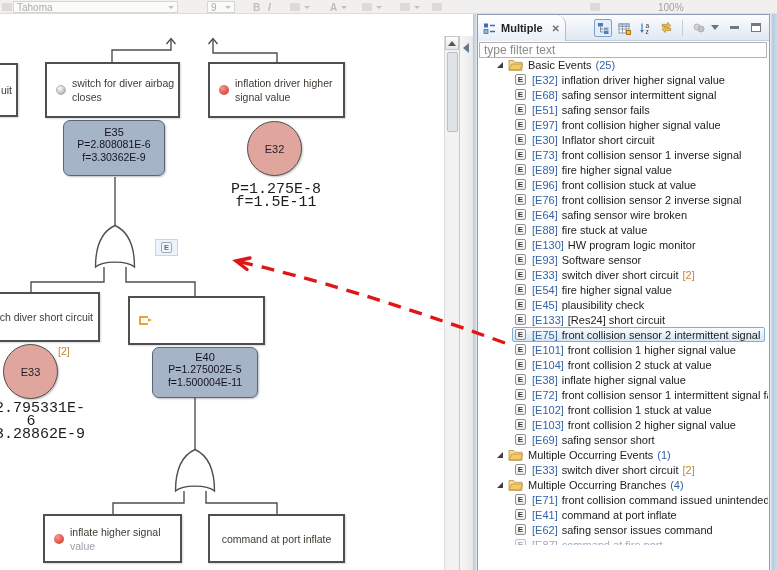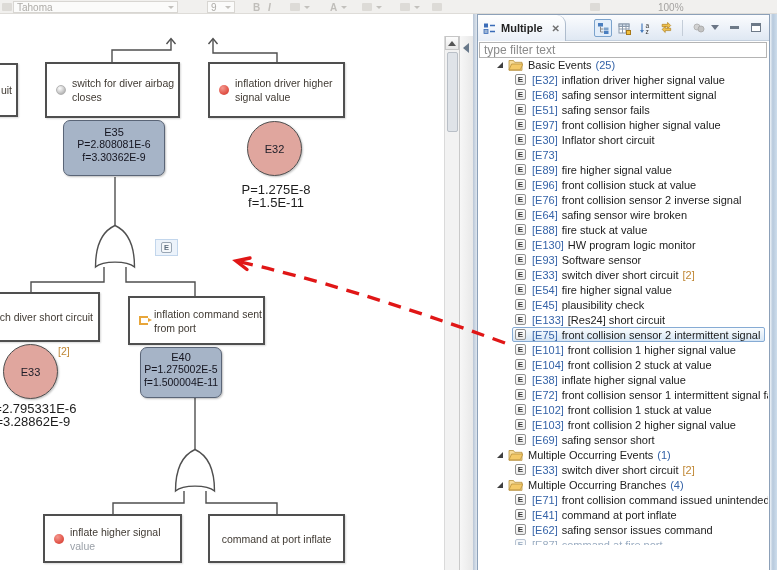--- a/index.html
+++ b/index.html
@@ -38,21 +38,21 @@
   .ebox .bicon { flex:none; margin:0 6px 0 9px; }
   .sphere { width:10px; height:10px; border-radius:50%; background:radial-gradient(circle at 35% 30%, #fdfdfd, #cacaca 55%, #9b9b9b); border:1px solid #b3b3b3; display:inline-block; }
   .reddot { width:10px; height:10px; border-radius:50%; background:radial-gradient(circle at 35% 30%, #f4988f, #e2564a 60%, #c8372e); display:inline-block; }
   .porticon { width:9px; height:9px; border:2px solid #e8a63a; border-right:none; position:relative; display:inline-block; }
   .porticon::after { content:""; position:absolute; right:-4px; top:0px; width:0; height:0; border-top:2.5px solid transparent; border-bottom:2.5px solid transparent; border-left:4px solid #e8a63a; }
 
   .enode { position:absolute; background:#a6b4c7; border:1.5px solid #5a6577; border-radius:7px; text-align:center; color:#14141f; box-shadow:1px 1px 2px rgba(0,0,0,0.25); }
   .enode .nid { font-size:11px; margin-top:5px; }
   .enode .np { font-size:10.5px; line-height:13px; }
   .ecircle { position:absolute; border-radius:50%; background:#e0a69e; border:1.5px solid #4f4f4f; display:flex; align-items:center; justify-content:center; font-size:11px; color:#20202a; box-shadow:1px 1px 2px rgba(0,0,0,0.25); }
-  .caption { position:absolute; text-align:center; font-size:13px; color:#1d1d1d; line-height:13px; }
+  .caption { position:absolute; text-align:center; font-size:15px; color:#1d1d1d; line-height:13px;font-family:Liberation Mono, monospace; }
   .badge2 { position:absolute; font-size:10.5px; color:#bf8633; }
   .gray-line { color:#9aa0a8; }
 
   .float-label { position:absolute; left:155px; top:203px; height:17px; background:#ecf3fb; border:1px solid #c2d6ec; display:inline-flex; align-items:center; gap:5px; padding:0 5px; font-size:10.5px; color:#8695a5; white-space:nowrap; z-index:5; }
   .mini-ebadge { width:11px; height:11px; border:1px solid #9aa7b5; border-radius:2px; background:#f4f7fa; color:#5a6b7c; font-size:7.5px; font-weight:bold; display:inline-flex; align-items:center; justify-content:center; flex:none; }
 
   .diagram-lines { position:absolute; left:0; top:0; }
 
   
   .outline { position:absolute; left:477px; top:14px; width:292px; height:556px; background:#fff; border-left:1px solid #8ca0b8; border-top:1px solid #8ca0b8; }
@@ -211,24 +211,23 @@
     <div class="ecircle" style="left:3px; top:308px; width:55px; height:55px;">
       <span>E33</span>
     </div>
     <div class="caption" style="left:-25px; top:366px; width:112px; text-align:center;">
       <div>P=2.795331E-6</div>
       <div>f=3.28862E-9</div>
     </div>
 
     <div class="ebox" style="left:128px; top:260px; width:137px; height:49px;">
       <span class="bicon porticon"></span>
-      <span style="width:112px;">inflation command sent from port</span>
-    </div>
-
-    <div class="enode" style="left:140px; top:311px; width:82px; height:51px;">
+    </div>
+
+    <div class="enode" style="left:152px; top:311px; width:106px; height:51px;">
       <div class="nid" style="margin-top:3px;">E40</div>
       <div class="np">P=1.275002E-5</div>
       <div class="np">f=1.500004E-11</div>
     </div>
 
     <div class="ebox" style="left:43px; top:478px; width:139px; height:49px;">
       <span class="bicon reddot"></span>
       <span style="width:110px;">
         <span>inflate higher signal</span><br>
         <span class="gray-line">value</span>
@@ -341,20 +340,21 @@
           <span class="etxt">front collision higher signal value</span>
         </div>
         <div class="trow tev" style="top: 75px;">
           <span class="ebadge">E</span>
           <span class="eid">[E30]</span>
           <span class="etxt">Inflator short circuit</span>
         </div>
         <div class="trow tev" style="top: 90px;">
           <span class="ebadge">E</span>
           <span class="eid">[E73]</span>
+          <span class="etxt">front collision sensor 1 inverse signal</span>
         </div>
         <div class="trow tev" style="top: 105px;">
           <span class="ebadge">E</span>
           <span class="eid">[E89]</span>
           <span class="etxt">fire higher signal value</span>
         </div>
         <div class="trow tev" style="top: 120px;">
           <span class="ebadge">E</span>
           <span class="eid">[E96]</span>
           <span class="etxt">front collision stuck at value</span>

